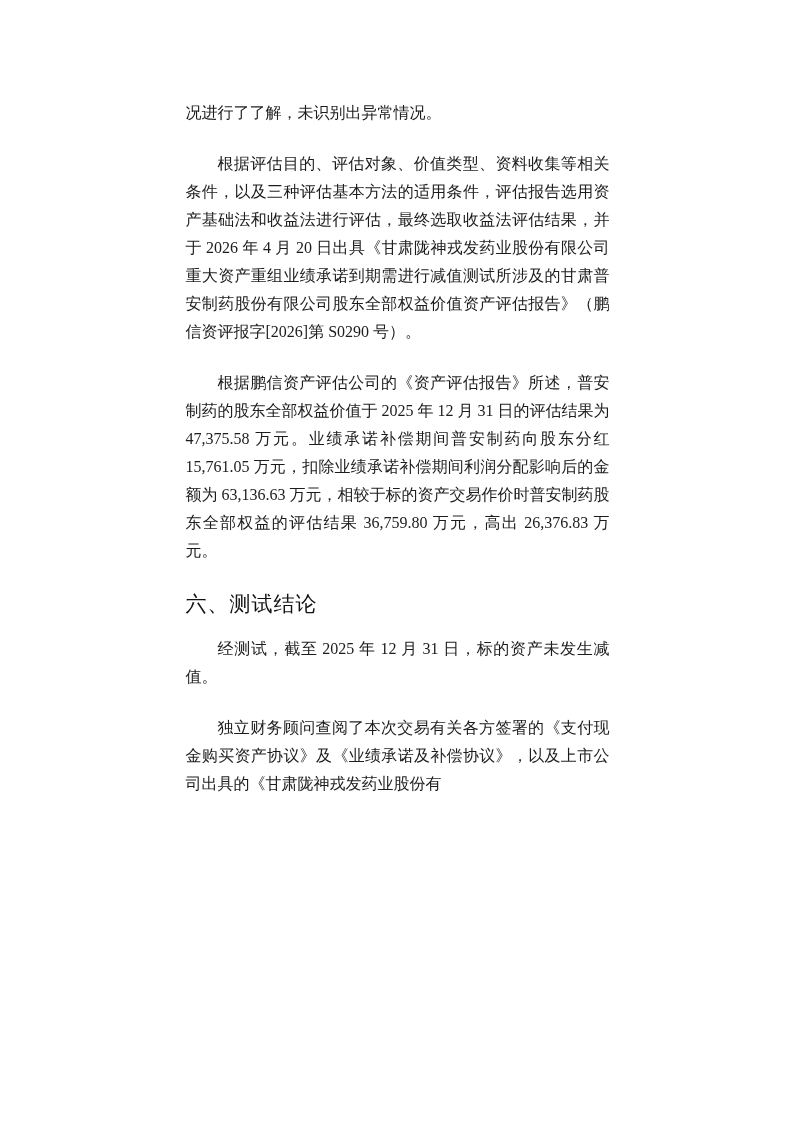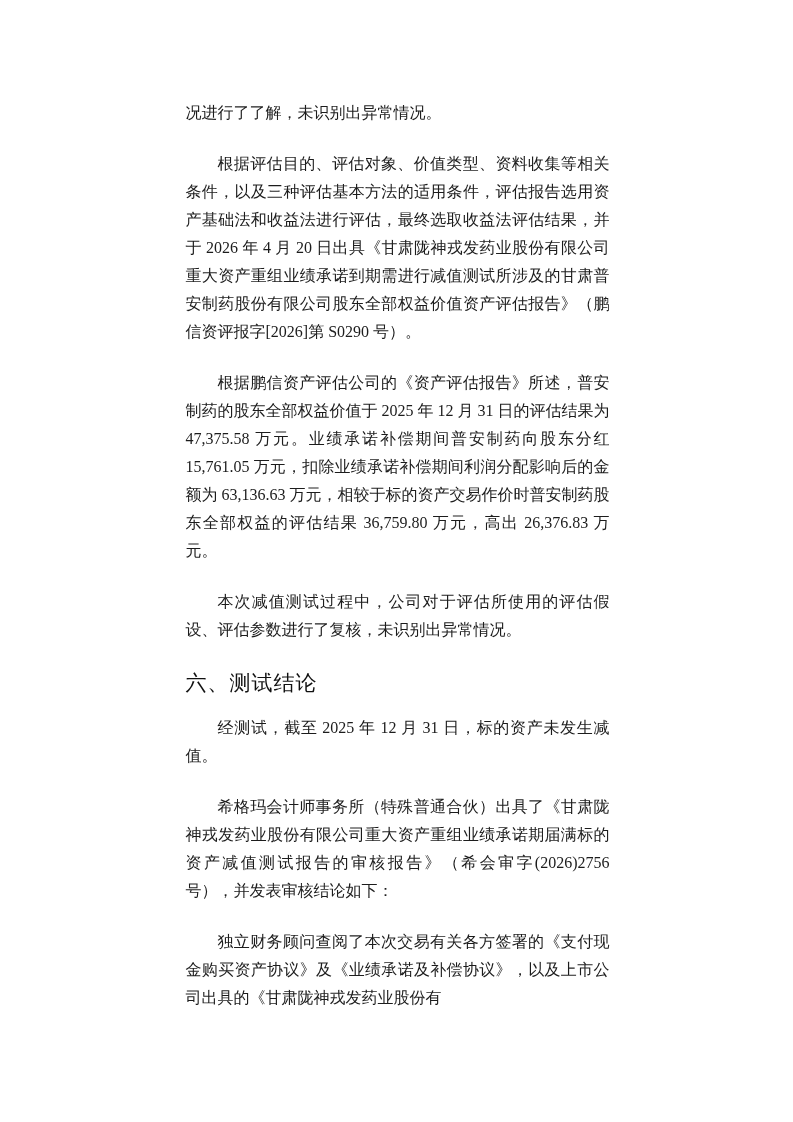--- a/index.html
+++ b/index.html
@@ -53,28 +53,26 @@
 <body>
 
 <div class="page">
 
   <p class="para no-indent">况进行了了解，未识别出异常情况。</p>
 
   <p class="para">根据评估目的、评估对象、价值类型、资料收集等相关条件，以及三种评估基本方法的适用条件，评估报告选用资产基础法和收益法进行评估，最终选取收益法评估结果，并于 2026 年 4 月 20 日出具《甘肃陇神戎发药业股份有限公司重大资产重组业绩承诺到期需进行减值测试所涉及的甘肃普安制药股份有限公司股东全部权益价值资产评估报告》（鹏信资评报字[2026]第 S0290 号）。</p>
 
   <p class="para">根据鹏信资产评估公司的《资产评估报告》所述，普安制药的股东全部权益价值于 2025 年 12 月 31 日的评估结果为 47,375.58 万元。业绩承诺补偿期间普安制药向股东分红 15,761.05 万元，扣除业绩承诺补偿期间利润分配影响后的金额为 63,136.63 万元，相较于标的资产交易作价时普安制药股东全部权益的评估结果 36,759.80 万元，高出 26,376.83 万元。</p>
 
-  <p class="para">本次减值测试过程中，公司对于评估所使用的评估假设、评估参数进行了复核，未识别出异常情况。</p>
 
   <h2 class="section-heading">六、测试结论</h2>
 
   <p class="para">经测试，截至 2025 年 12 月 31 日，标的资产未发生减值。</p>
 
 
-  <p class="para">希格玛会计师事务所（特殊普通合伙）出具了《甘肃陇神戎发药业股份有限公司重大资产重组业绩承诺期届满标的资产减值测试报告的审核报告》（希会审字(2026)2756 号），并发表审核结论如下：</p>
 
 
 
   <p class="para">独立财务顾问查阅了本次交易有关各方签署的《支付现金购买资产协议》及《业绩承诺及补偿协议》，以及上市公司出具的《甘肃陇神戎发药业股份有</p>
 
   <div class="page-number">7</div>
 
 </div>
 
 </body></html>

